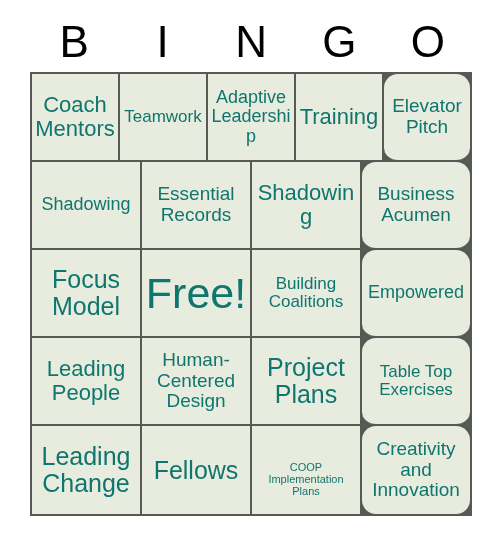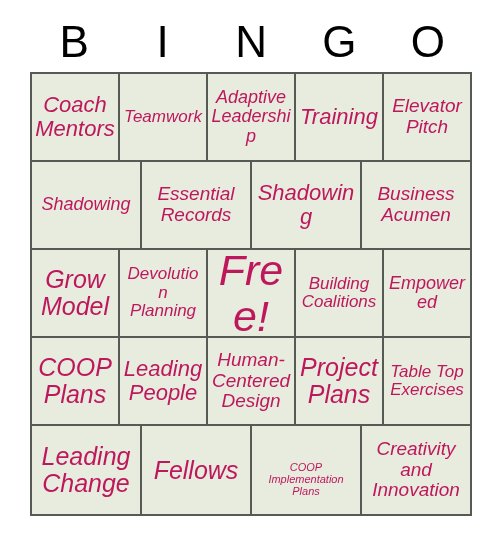--- a/index.html
+++ b/index.html
@@ -78,28 +78,28 @@
     justify-content: center;
     padding: 2px 3px;
     text-align: center;
     overflow: hidden;
   }
   .grid-row:last-child .cell {
     border-bottom: none;
   }
   .cell:last-child {
     border-right: none;
+    border-radius: 14px;
   }
   .cell-text {
     display: block;
     width: 100%;
     line-height: 1.08;
-    color: #be185d;
+    color: #0f766e;
     word-wrap: break-word;
-    font-style: italic;
   }
 
   
   .fs-xxl .cell-text { font-size: 43px; }
   .fs-xl  .cell-text { font-size: 25px; }
   .fs-lg  .cell-text { font-size: 22px; }
   .fs-md  .cell-text { font-size: 19px; }
   .fs-sm  .cell-text { font-size: 17px; }
   .fs-xs  .cell-text { font-size: 18px; }
   .fs-xxs .cell-text { font-size: 11px; margin-top: 20px; }
@@ -147,40 +147,34 @@
       <div class="cell fs-lg">
           <span class="cell-text">Shadowing</span>
         </div>
       <div class="cell fs-md">
           <span class="cell-text">Business Acumen</span>
         </div>
     </div>
 
     <div class="grid-row">
       <div class="cell fs-xl">
-          <span class="cell-text">Grow Model</span>
-        </div>
-      <div class="cell fs-sm">
-          <span class="cell-text">Devolution Planning</span>
+          <span class="cell-text">Focus Model</span>
         </div>
       <div class="cell fs-xxl">
           <span class="cell-text">Free!</span>
         </div>
       <div class="cell fs-sm">
           <span class="cell-text">Building Coalitions</span>
         </div>
       <div class="cell fs-xs">
           <span class="cell-text">Empowered</span>
         </div>
     </div>
 
     <div class="grid-row">
-      <div class="cell fs-xl">
-          <span class="cell-text">COOP Plans</span>
-        </div>
       <div class="cell fs-lg">
           <span class="cell-text">Leading People</span>
         </div>
       <div class="cell fs-md">
           <span class="cell-text">Human-Centered Design</span>
         </div>
       <div class="cell fs-xl">
           <span class="cell-text">Project Plans</span>
         </div>
       <div class="cell fs-sm">

